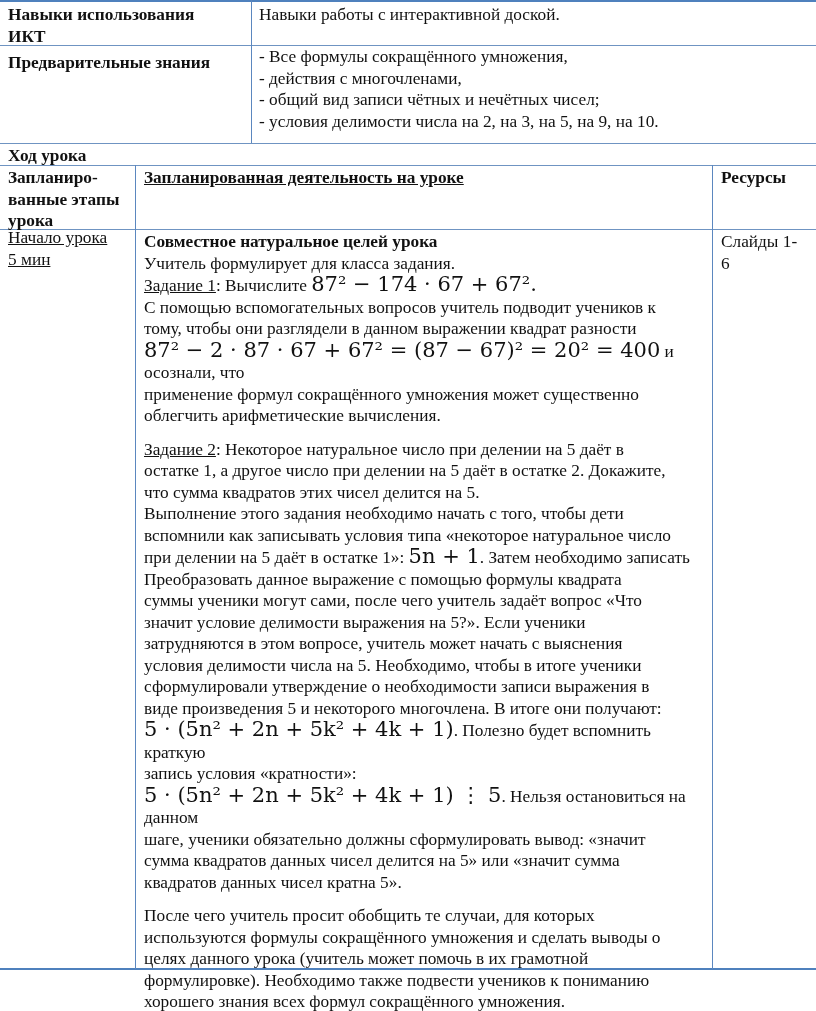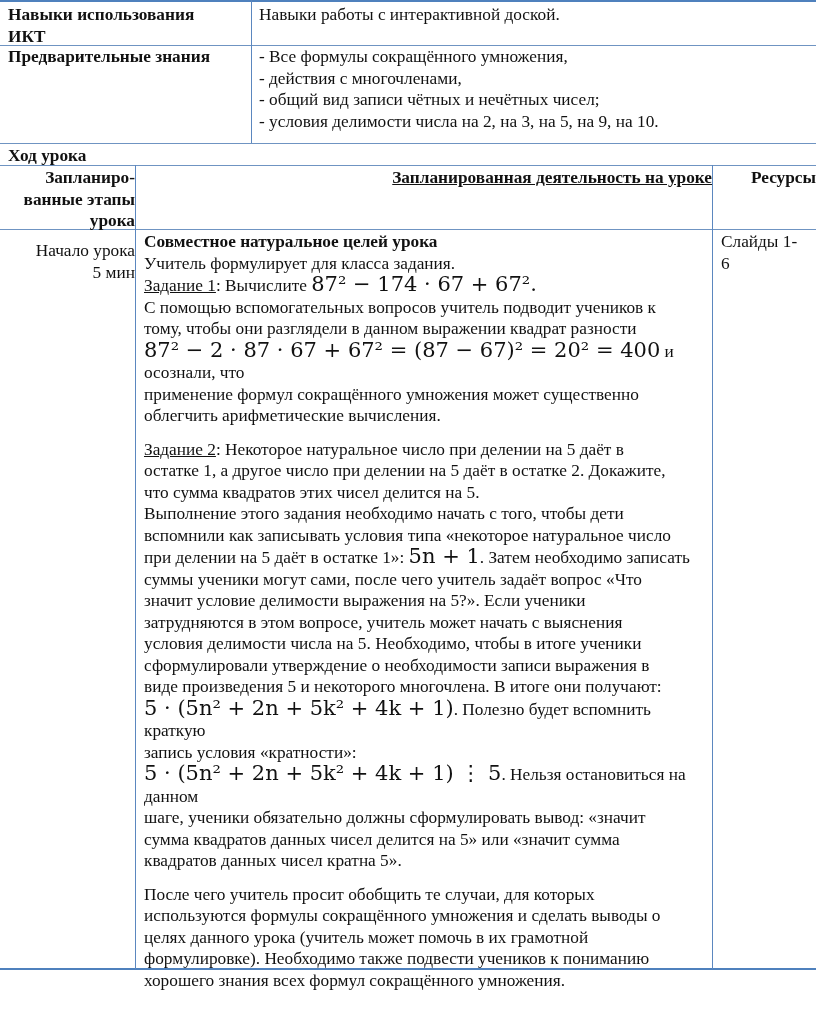--- a/index.html
+++ b/index.html
@@ -7,21 +7,21 @@
       width: 816px; height: 1011px; position: relative; overflow: hidden;
       font-family: "Liberation Serif", "DejaVu Serif", serif;
       color: #111111; font-size: 17.3px; line-height: 21.5px;
     }
     .line-h { position: absolute; left: 0; width: 816px; height: 2px; background: #4f81bd; }
     .line-h.thin { height: 1px; background: #6f94c2; }
     .line-v { position: absolute; width: 1px; background: #5b87bf; }
 
     .bold { font-weight: bold; }
     .u { text-decoration: underline; }
-    .center { text-align: right; }
+    .center { text-align: left; padding-left: 8px; }
     .math { font-family: "DejaVu Serif", "Liberation Serif", serif; font-size: 21px; }
 
     .abs { position: absolute; }
   </style>
 </head>
 <body>
 
 <div class="line-h" style="top:0;"></div>
 <div class="line-h thin" style="top:45px;"></div>
 <div class="line-h thin" style="top:143px;"></div>
@@ -34,39 +34,39 @@
 <div class="line-v" style="left:712px; top:165px; height:804px;"></div>
 
 <div class="abs bold" style="left:8px; top:4px; width:240px;">
   <div>Навыки использования</div>
   <div>ИКТ</div>
 </div>
 <div class="abs" style="left:259px; top:4px;">
   <div>Навыки работы с интерактивной доской.</div>
 </div>
 
-<div class="abs bold" style="left:8px; top:46px;text-align:center;">Предварительные знания</div>
+<div class="abs bold" style="left:8px; top:52px;text-align:center;">Предварительные знания</div>
 <div class="abs" style="left:259px; top:46px;">
   <div>- Все формулы сокращённого умножения,</div>
   <div>- действия с многочленами,</div>
   <div>- общий вид записи чётных и нечётных чисел;</div>
   <div>- условия делимости числа на 2, на 3, на 5, на 9, на 10.</div>
 </div>
 
 <div class="abs bold" style="left:8px; top:145px;">Ход урока</div>
 
 <div class="abs bold center" style="left:0; top:167px; width:135px;">
   <div>Запланиро-</div>
   <div>ванные этапы</div>
   <div>урока</div>
 </div>
 <div class="abs bold center" style="left:136px; top:167px; width:576px;text-decoration:underline;">Запланированная деятельность на уроке</div>
 <div class="abs bold center" style="left:713px; top:167px; width:103px;">Ресурсы</div>
 
-<div class="abs center" style="left:0; top:240px; width:135px;">
+<div class="abs center" style="left:0; top:227px; width:135px;text-decoration:underline;">
   <div>Начало урока</div>
   <div>5 мин</div>
 </div>
 
 <div class="abs" style="left:721px; top:231px;">
   <div>Слайды 1-</div>
   <div>6</div>
 </div>
 
 <div class="abs" style="left:144px; top:231px; width:566px;">
@@ -87,20 +87,21 @@
 
   <div>
     <div><span class="u">Задание 2</span><span>: Некоторое натуральное число при делении на 5 даёт в</span></div>
     <div>остатке 1, а другое число при делении на 5 даёт в остатке 2. Докажите,</div>
     <div>что сумма квадратов этих чисел делится на 5.</div>
   </div>
   <div>
     <div>Выполнение этого задания необходимо начать с того, чтобы дети</div>
     <div>вспомнили как записывать условия типа «некоторое натуральное число</div>
     <div><span>при делении на 5 даёт в остатке 1»: </span><span class="math">5n + 1</span><span>. Затем необходимо записать</span></div>
+    <div>Преобразовать данное выражение с помощью формулы квадрата</div>
     <div>суммы ученики могут сами, после чего учитель задаёт вопрос «Что</div>
     <div>значит условие делимости выражения на 5?». Если ученики</div>
     <div>затрудняются в этом вопросе, учитель может начать с выяснения</div>
     <div>условия делимости числа на 5. Необходимо, чтобы в итоге ученики</div>
     <div>сформулировали утверждение о необходимости записи выражения в</div>
     <div>виде произведения 5 и некоторого многочлена. В итоге они получают:</div>
     <div><span class="math">5 · (5n² + 2n + 5k² + 4k + 1)</span><span>. Полезно будет вспомнить краткую</span></div>
     <div>запись условия «кратности»:</div>
     <div><span class="math">5 · (5n² + 2n + 5k² + 4k + 1) ⋮ 5</span><span>. Нельзя остановиться на данном</span></div>
     <div>шаге, ученики обязательно должны сформулировать вывод: «значит</div>

